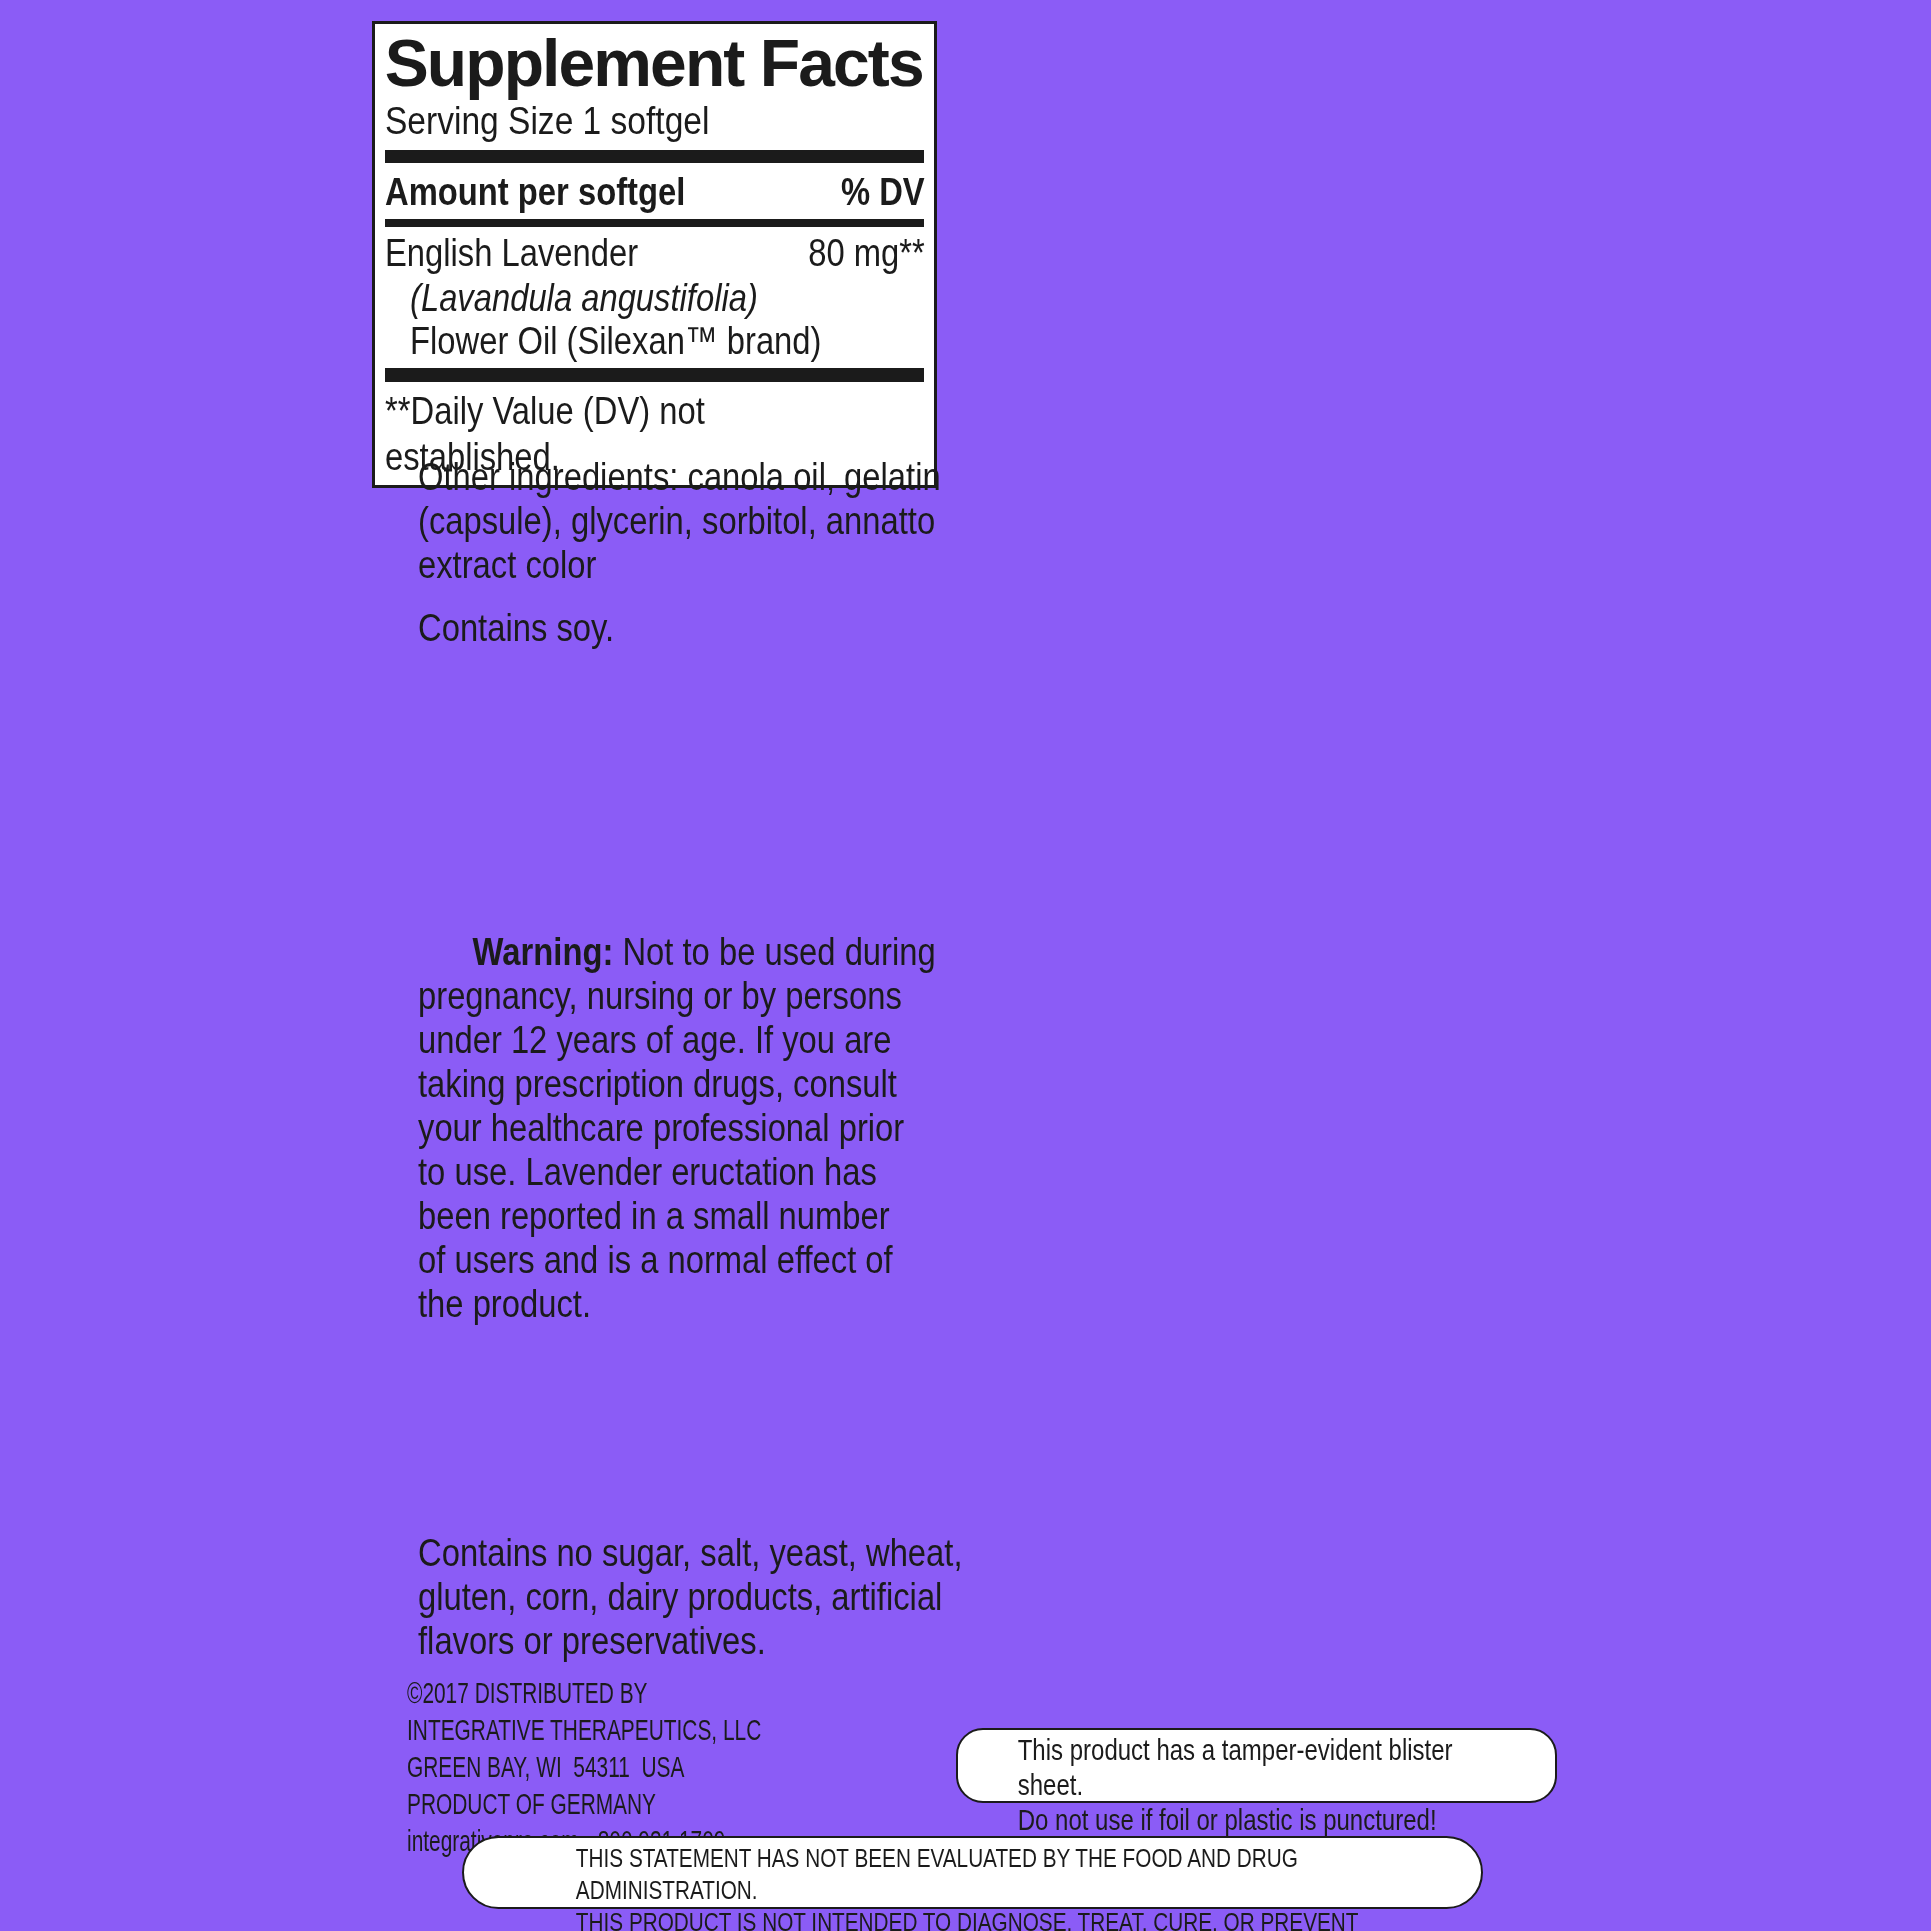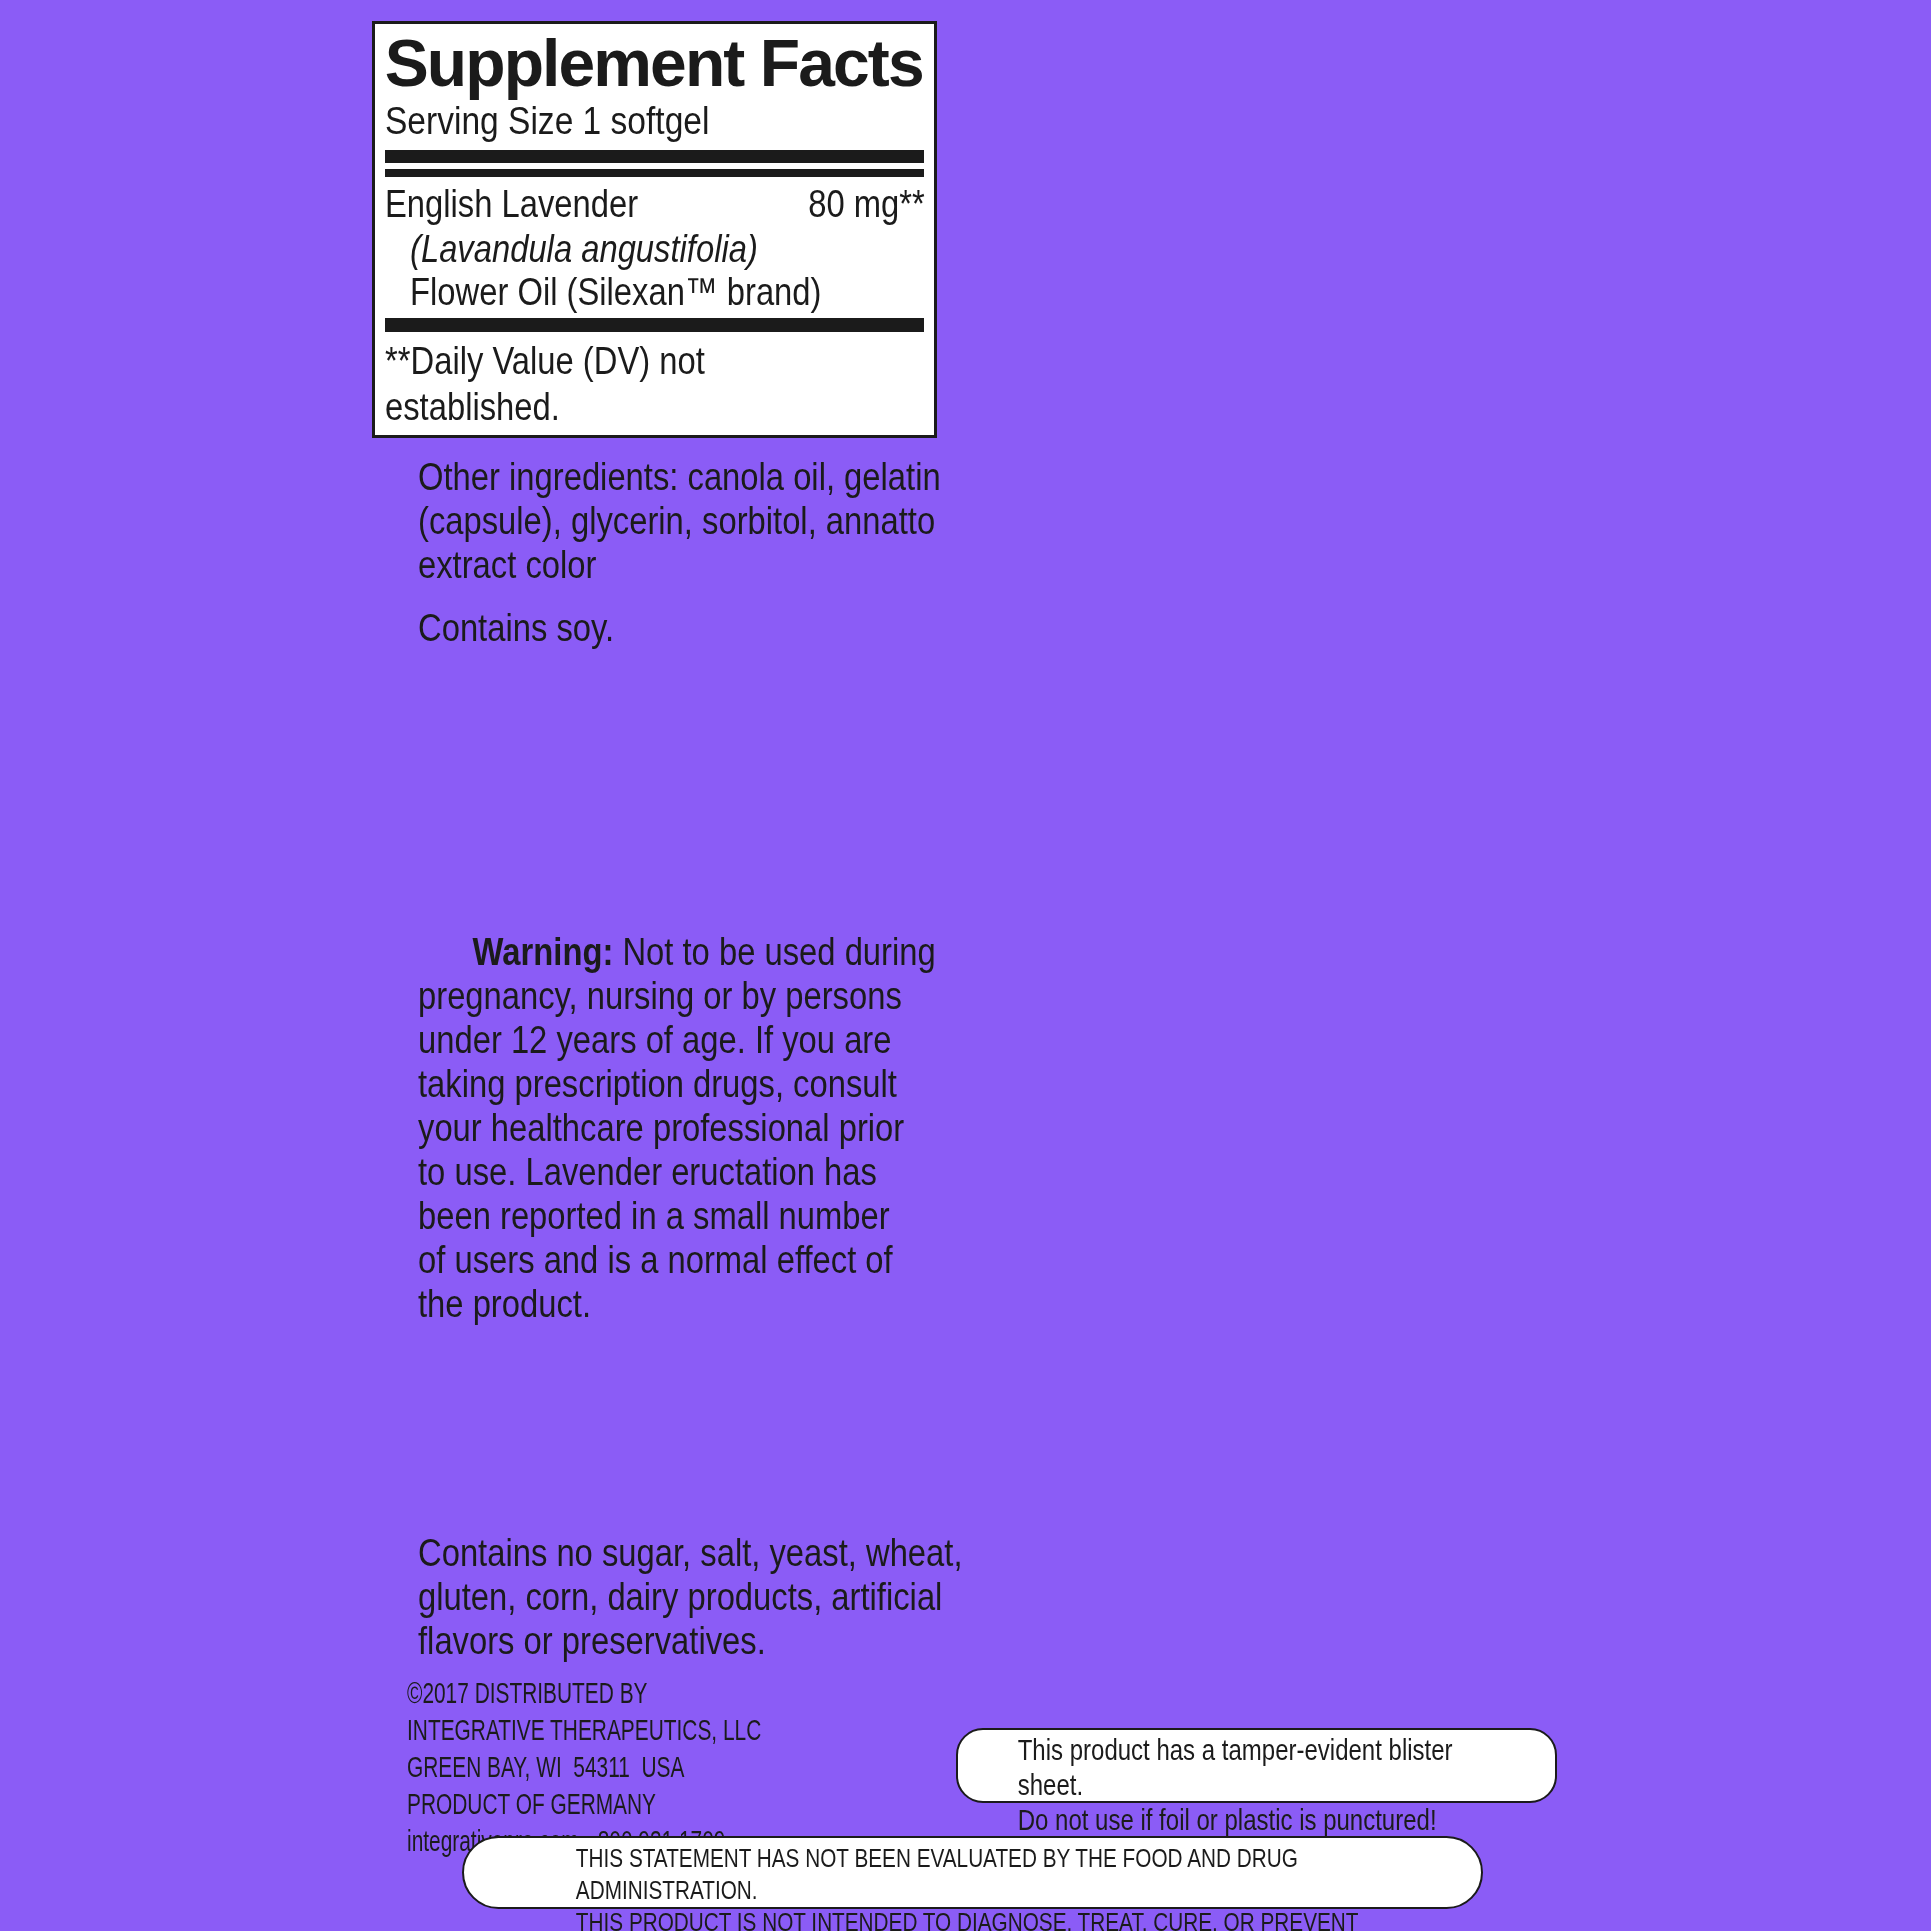--- a/index.html
+++ b/index.html
@@ -51,20 +51,24 @@
 <div class="page">
 
   <div class="facts">
     <div class="f-title">
       <span>Supplement Facts</span>
     </div>
     <div class="f-serving">
       <span class="cx" style="transform:scaleX(0.86);">Serving Size 1 softgel</span>
     </div>
     <div class="bar thick"></div>
+    <div class="f-row head">
+      <span class="cx" style="transform:scaleX(0.84);">Amount per softgel</span>
+      <span class="cx right-cell" style="transform:scaleX(0.84);">% DV</span>
+    </div>
     <div class="bar med"></div>
     <div class="f-row">
       <span class="cx" style="transform:scaleX(0.84);">English Lavender</span>
       <span class="cx right-cell" style="transform:scaleX(0.84);">80 mg**</span>
     </div>
     <div class="f-indent">
       <span class="cx it" style="transform:scaleX(0.84);">(Lavandula angustifolia)</span>
     </div>
     <div class="f-indent">
       <span class="cx" style="transform:scaleX(0.84);">Flower Oil (Silexan™ brand)</span>

